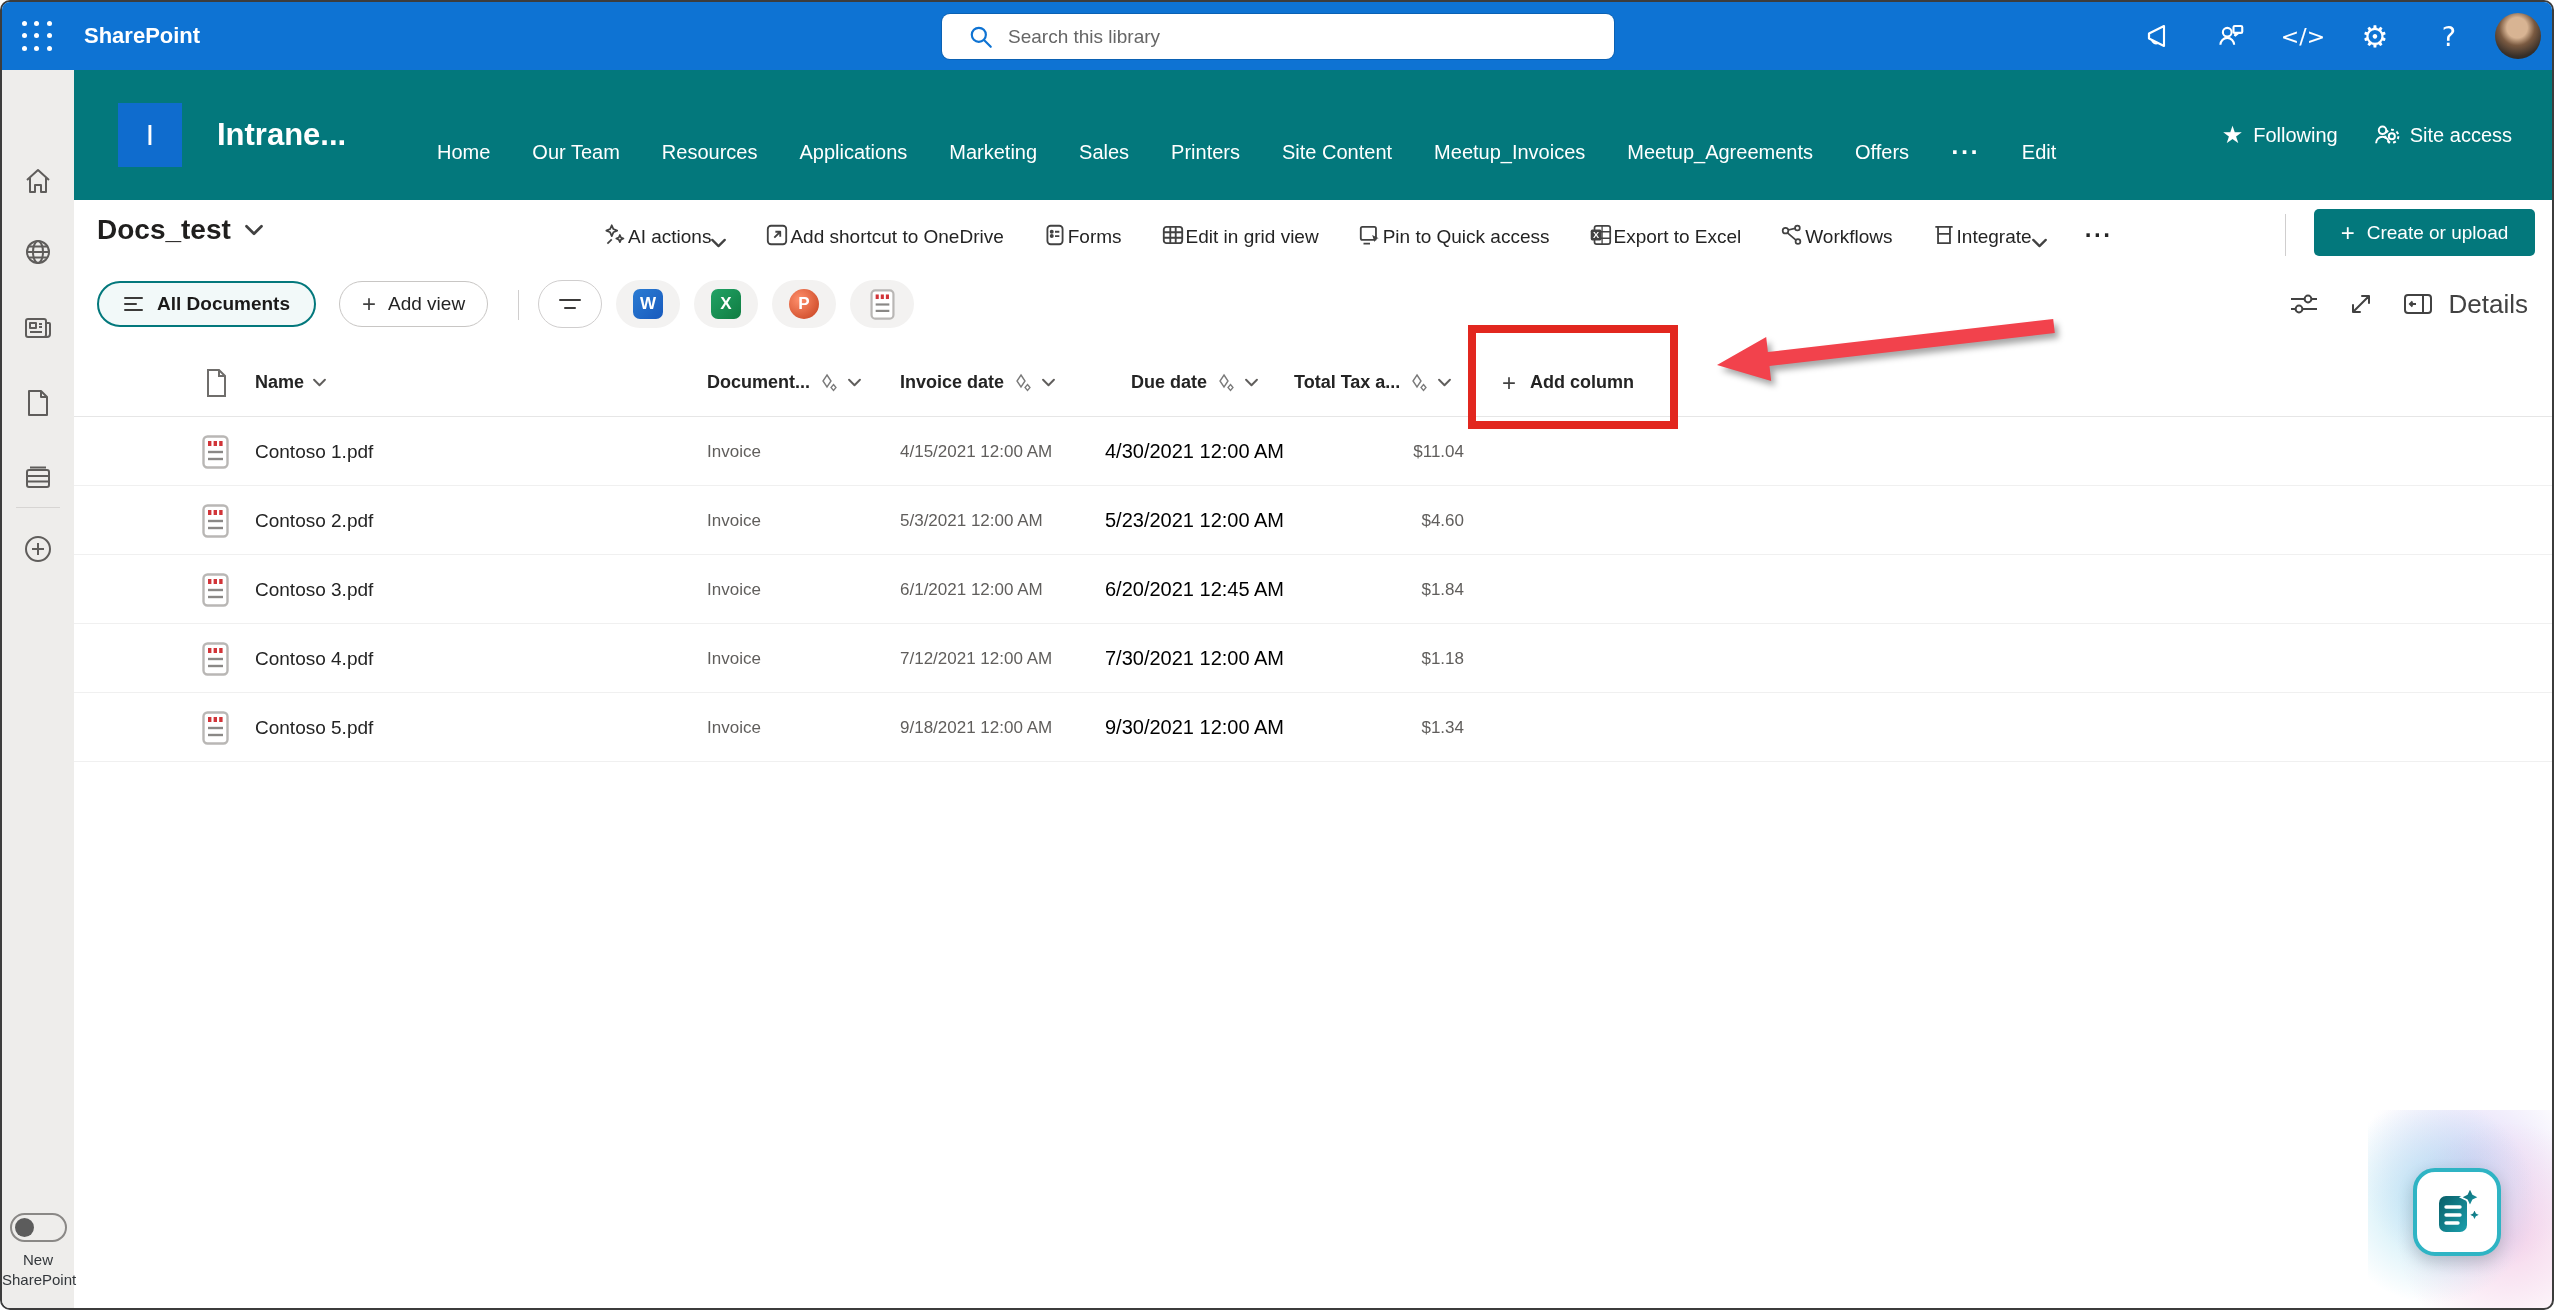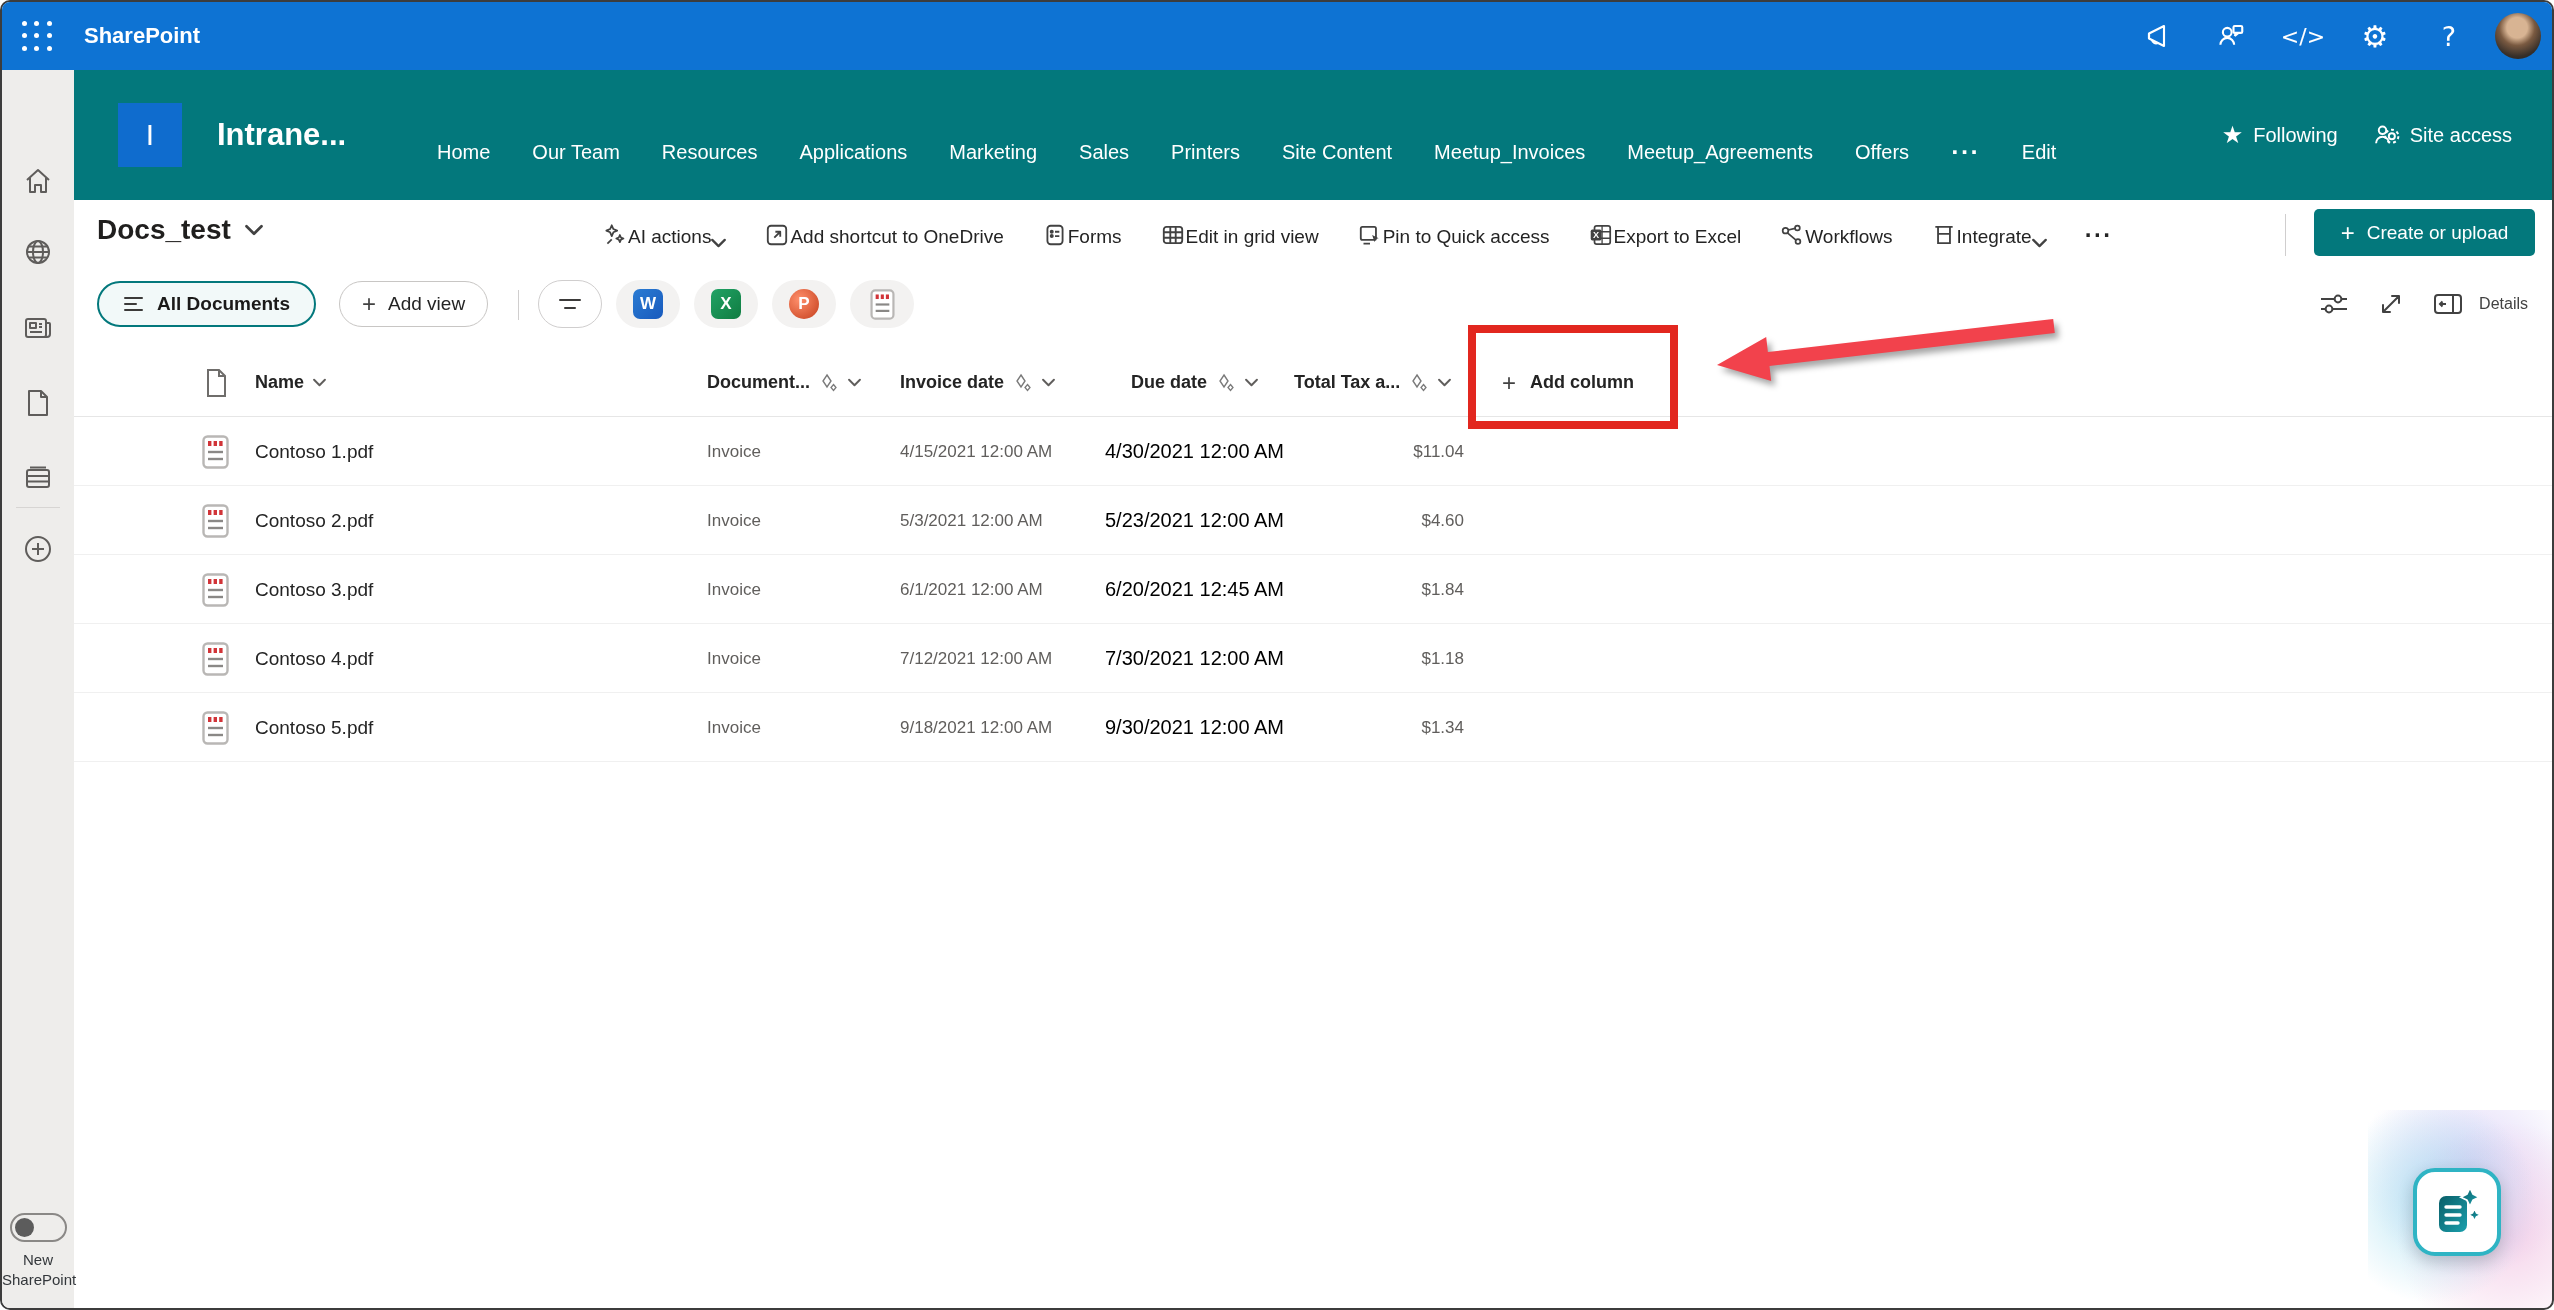--- a/index.html
+++ b/index.html
@@ -59,21 +59,21 @@
   
   #view-bar{position:absolute;left:72px;top:268px;right:0;height:78px;background:#fff;}
   .pill{height:46px;border-radius:24px;display:flex;align-items:center;gap:12px;font-size:19px;cursor:pointer;background:#fff;}
   #view-current{position:absolute;left:23px;top:11px;padding:0 24px;border:2px solid #03787c;background:#f2f9f9;font-weight:bold;color:#1b1a19;}
   #view-add{position:absolute;left:265px;top:11px;padding:0 22px;border:1.5px solid #c8c6c4;color:#242424;}
   #view-divider{position:absolute;left:444px;top:20px;width:1px;height:30px;background:#d0cece;}
   .ft-pill{position:absolute;top:10px;width:64px;height:48px;border-radius:24px;background:#f3f2f1;display:flex;align-items:center;justify-content:center;cursor:pointer;}
   #ft-filter{left:464px;background:#fff;border:1.5px solid #d0cece;}
   .appbadge{width:30px;height:30px;border-radius:7px;display:flex;align-items:center;justify-content:center;color:#fff;font-size:17px;font-weight:bold;}
   #vb-right{position:absolute;right:24px;top:10px;height:48px;display:flex;align-items:center;gap:28px;color:#424242;}
-  #vb-right .vb-item{display:flex;align-items:center;gap:16px;font-size:16px;cursor:pointer;}
+  #vb-right .vb-item{display:flex;align-items:center;gap:16px;font-size:26px;cursor:pointer;}
 
   
   #doc-table{position:absolute;left:72px;top:346px;right:0;}
   #thead{position:relative;height:69px;border-bottom:1px solid #e6e6e6;font-size:18px;font-weight:bold;color:#242424;}
   .hcell{position:absolute;top:0;height:69px;display:flex;align-items:center;gap:9px;cursor:pointer;white-space:nowrap;}
   .hcell svg{flex:none;}
   .trow{position:relative;height:69px;border-bottom:1px solid #f0f0f0;background:#fff;cursor:pointer;}
   .tcell{position:absolute;top:0;height:69px;display:flex;align-items:center;white-space:nowrap;}
   .c-fileicon{left:128px;}
   .c-name{left:181px;font-size:19px;color:#242424;}
@@ -135,20 +135,27 @@
         <i></i>
         <i></i>
         <i></i>
         <i></i>
         <i></i>
         <i></i>
         <i></i>
     </div>
     <div id="brand">SharePoint</div>
 
+    <div id="search-box">
+      <svg width="26" height="26" viewBox="0 0 24 24">
+        <circle cx="10" cy="10" r="6.5" fill="none" stroke="#0e73d3" stroke-width="2"></circle>
+        <line x1="15" y1="15" x2="21" y2="21" stroke="#0e73d3" stroke-width="2" stroke-linecap="round"></line>
+      </svg>
+      <span class="ph">Search this library</span>
+    </div>
 
     <div class="topicon" style="left:2140px">
       <svg width="30" height="30" viewBox="0 0 24 24" fill="none" stroke="#fff" stroke-width="1.7" stroke-linejoin="round">
         <path d="M4 10 L16 4 V20 L4 14 Z"></path>
           <path d="M4 10 V14"></path>
           <path d="M6.5 15 a3 3 0 0 0 5 2.2"></path>
       </svg>
     </div>
     <div class="topicon" style="left:2212px">
       <svg width="30" height="30" viewBox="0 0 24 24" fill="none" stroke="#fff" stroke-width="1.7">

